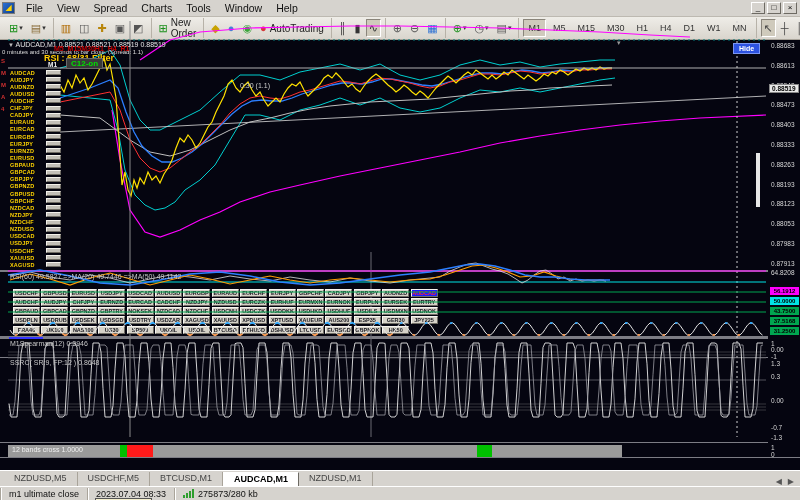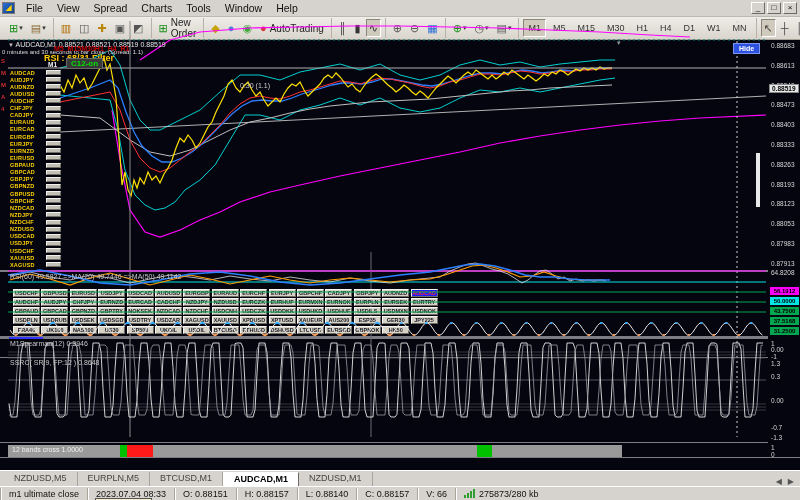--- a/index.html
+++ b/index.html
@@ -552,41 +552,34 @@
         <span class="time-lbl" style="left: 516px;">4 Jul 18:16</span>
         <span class="time-lbl" style="left: 555px;">4 Jul 19:20</span>
         <span class="time-lbl" style="left: 594px;">4 Jul 20:27</span>
         <span class="time-hl" style="left: 95px; z-index: 6;">2023.07.04 07:35</span>
       </div>
   </div>
 
   <div id="tabsbar">
     <div id="tabs-holder" style="display:flex">
         <div class="tab">NZDUSD,M5</div>
-        <div class="tab">EURPLN,M5</div>
+        <div class="tab">USDCHF,M5</div>
         <div class="tab">BTCUSD,M1</div>
         <div class="tab active">AUDCAD,M1</div>
         <div class="tab">NZDUSD,M1</div>
       </div>
     <div id="tab-scroll">
       <span>◀</span>
       <span>▶</span>
     </div>
   </div>
 
   <div id="statusbar">
     <div class="sb-cell">m1 ultimate close</div>
     <div class="sb-cell">2023.07.04 08:33</div>
-    <div id="ohlcv-cells" style="display:flex">
-        <div class="sb-cell">O: 0.88151</div>
-        <div class="sb-cell">H: 0.88157</div>
-        <div class="sb-cell">L: 0.88140</div>
-        <div class="sb-cell">C: 0.88157</div>
-        <div class="sb-cell">V: 66</div>
-      </div>
     <div class="sb-cell" style="display:flex;align-items:center">
       <span class="sig">
           <i style="height:3px"></i>
           <i style="height:5px"></i>
           <i style="height:7px"></i>
           <i style="height:9px"></i>
         </span>
       <span>275873/280 kb</span>
     </div>
   </div>

